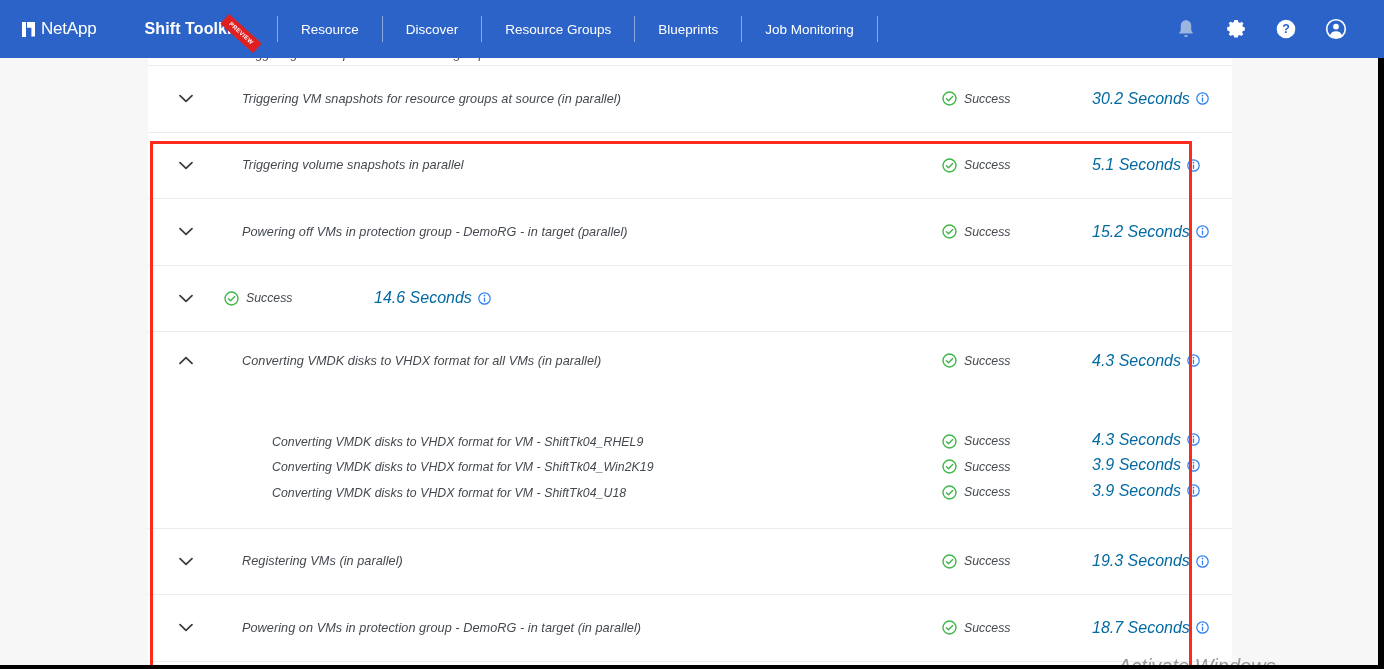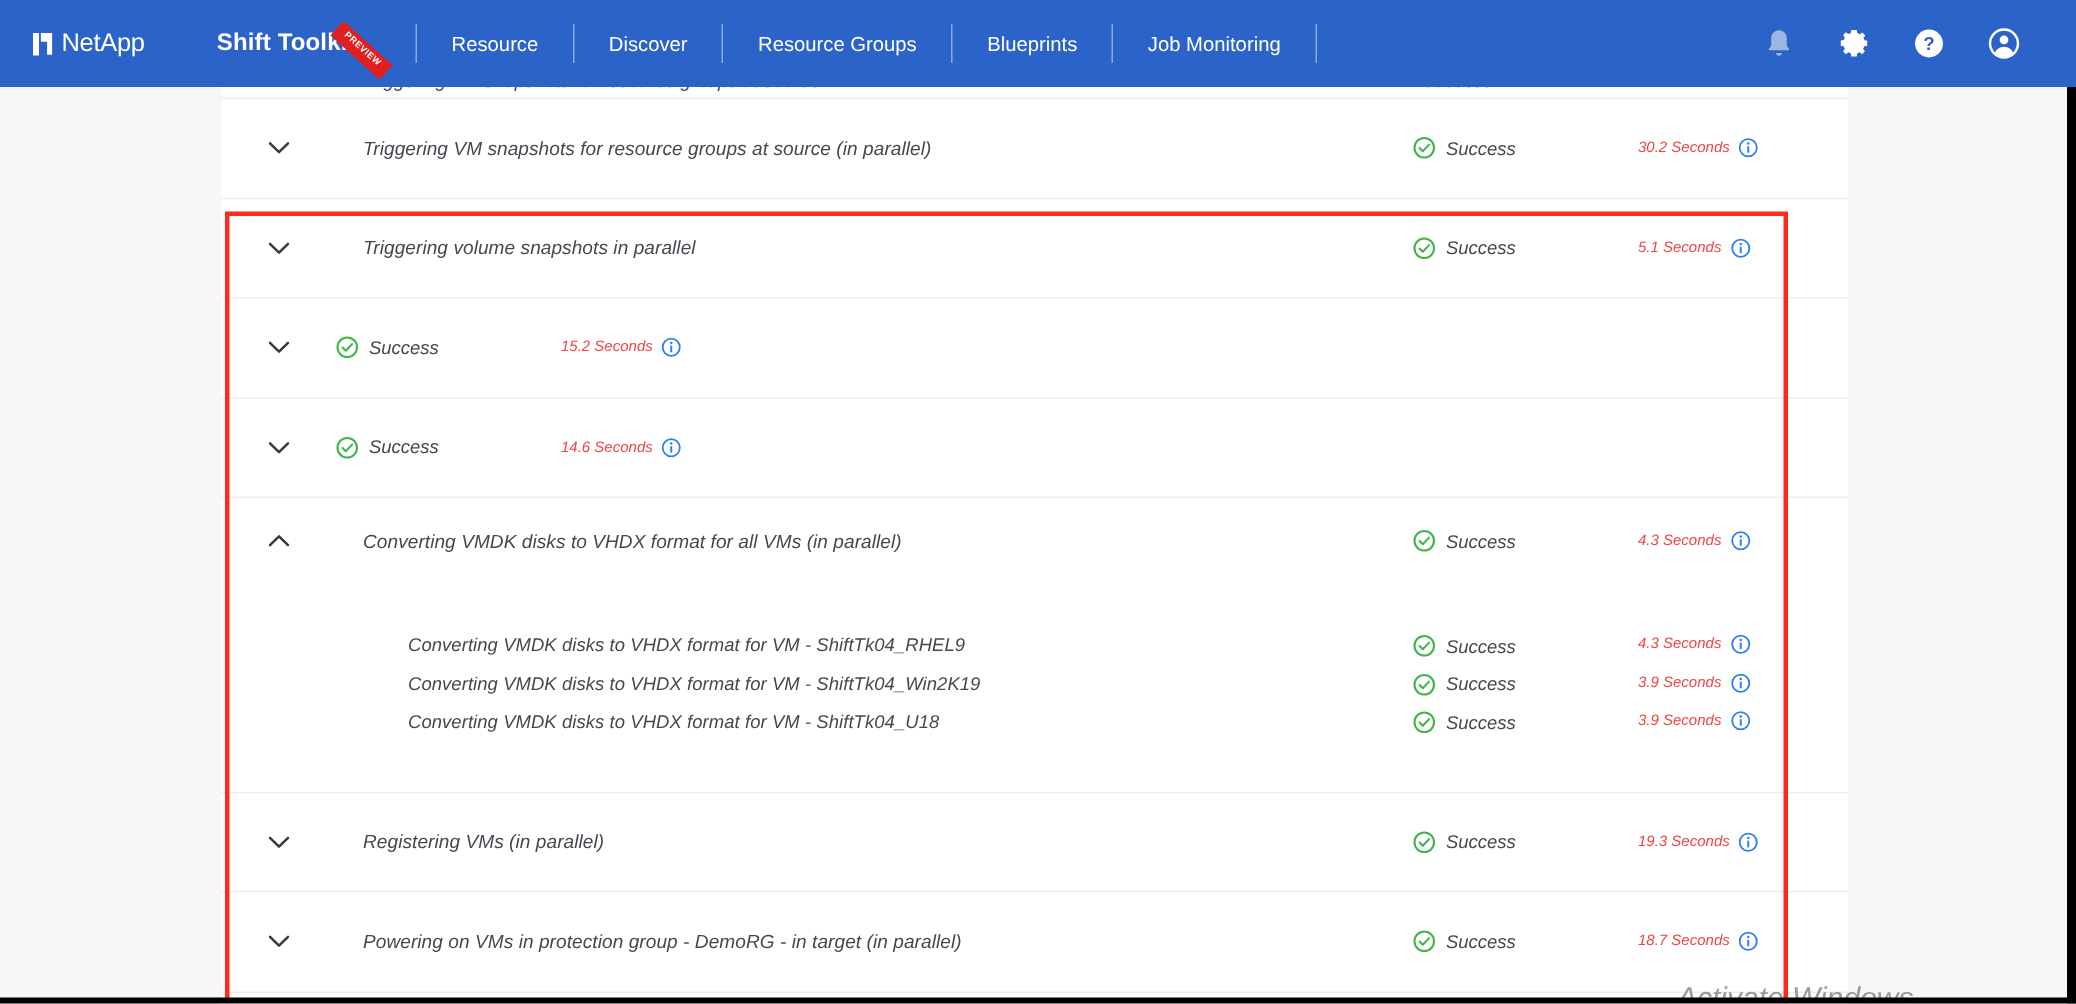--- a/index.html
+++ b/index.html
@@ -203,37 +203,37 @@
   }
   .ok-icon { width: 15px; height: 15px; flex: 0 0 15px; }
   .ok-icon svg { display: block; }
 
   .cell-dur {
     flex: 0 0 140px;
     display: flex;
     align-items: center;
     justify-content: flex-start;
     gap: 6px;
-    color: #ef4444;
-    font-size: 10px;
+    color: #0369a1;
+    font-size: 16px;
     white-space: nowrap;
   }
   .info-icon { width: 13px; height: 13px; flex: 0 0 13px; cursor: pointer; }
   .info-icon svg { display: block; }
 
   
   .trow.expanded { border-bottom: none; height: 57px; }
   .subgroup {
     background: #ffffff;
     border-bottom: 1px solid #ededed;
     padding-bottom: 28px;
   }
   .subrow {
     display: flex;
-    align-items: flex-start;
+    align-items: flex-end;
     height: 25.5px;
   }
   .subrow .sub-spacer { flex: 0 0 76px; }
   .subrow .cell-label {
     padding-left: 48px;
     font-size: 12.3px;
     color: #44494f;
   }
   .subrow .cell-status { flex: 0 0 150px; }
   .subrow .cell-dur { flex: 0 0 140px; }
@@ -415,20 +415,21 @@
             </div>
           </div>
           <div class="trow">
             <div class="cell-chev">
               <span class="chev">
                 <svg width="14" height="9" viewBox="0 0 14 9">
                   <path d="M1 1.6L7 7.4l6-5.8" fill="none" stroke="#3a3a3a" stroke-width="1.7" stroke-linecap="round" stroke-linejoin="round"></path>
                 </svg>
               </span>
             </div>
+            <div class="cell-label">Powering off VMs in protection group - DemoRG - in target (parallel)</div>
             <div class="cell-status">
               <span class="ok-icon">
                 <svg width="15" height="15" viewBox="0 0 15 15">
                   <circle cx="7.5" cy="7.5" r="6.5" fill="none" stroke="#42b54a" stroke-width="1.4"></circle>
                   <path d="M4.4 7.7l2.1 2.1 4.2-4.4" fill="none" stroke="#42b54a" stroke-width="1.4" stroke-linecap="round" stroke-linejoin="round"></path>
                 </svg>
               </span>
               <span>Success</span>
             </div>
             <div class="cell-dur">

